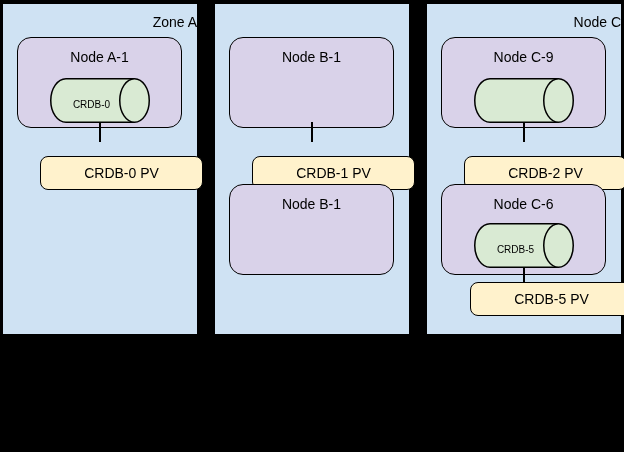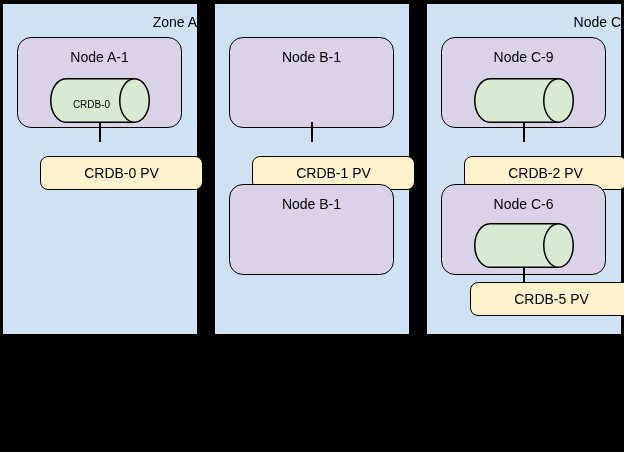--- a/index.html
+++ b/index.html
@@ -131,20 +131,21 @@
       <span>CRDB-2 PV</span>
     </div>
 
     <div class="node row2">
       <div class="node-title">Node C-6</div>
       <div class="cylinder">
         <svg viewBox="0 0 100 45">
           <path class="cyl-shape" d="M 84.5 0.75 L 16 0.75 A 15.25 21.75 0 0 0 16 44.25 L 84.5 44.25"></path>
           <ellipse class="cyl-shape" cx="84.5" cy="22.5" rx="14.75" ry="21.75"></ellipse>
         </svg>
+        <div class="cyl-label">CRDB-5</div>
       </div>
     </div>
     <div class="connector c2"></div>
     <div class="pv row2">
       <span>CRDB-5 PV</span>
     </div>
   </div>
 
 </div>
 

